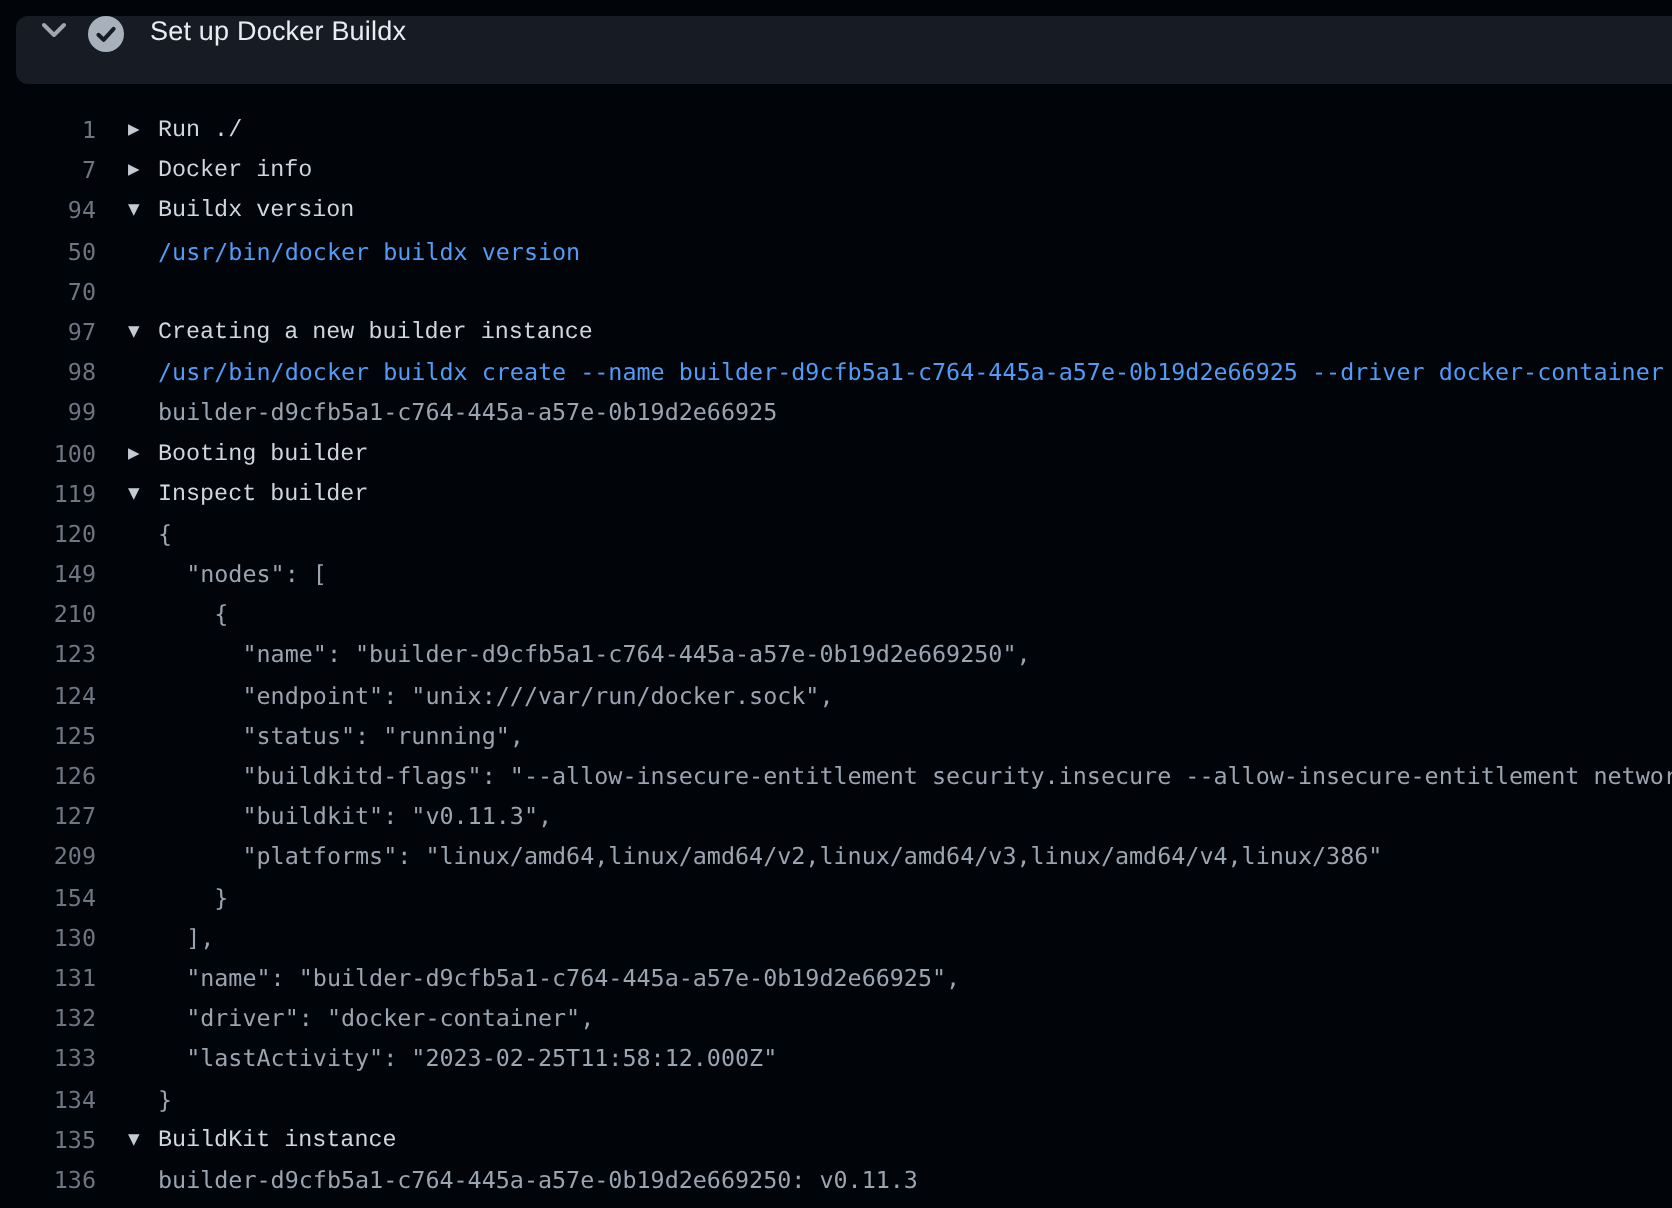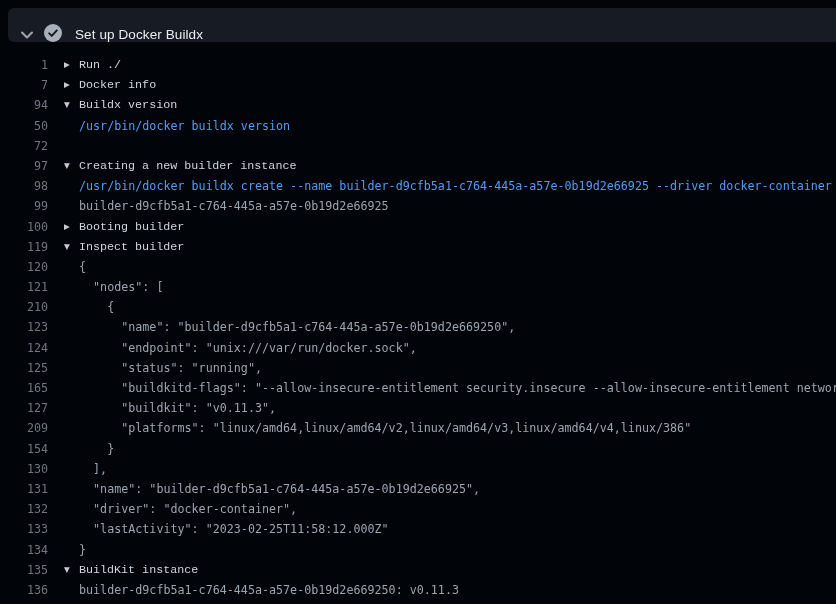--- a/index.html
+++ b/index.html
@@ -13,21 +13,21 @@
   }
 
   
   .step-header {
     margin: 8px 0 0 8px;
     height: 34px;
     width: calc(100% - 8px);
     background: #171c24;
     border-radius: 6px 0 0 6px;
     display: flex;
-    align-items: flex-end;
+    align-items: flex-start;
     padding-left: 12px;
     box-sizing: border-box;
     cursor: pointer;
   }
   .chevron-wrap {
     width: 14px;
     height: 14px;
     display: flex;
     align-items: center;
     justify-content: center;
@@ -125,21 +125,21 @@
     <a class="num" href="#">94</a>
     <span class="marker">▼</span>
     <span class="text">Buildx version</span>
   </div>
       <div class="row command">
     <a class="num" href="#">50</a>
     <span class="marker"></span>
     <span class="text">/usr/bin/docker buildx version</span>
   </div>
       <div class="row output">
-    <a class="num" href="#">72</a>
+    <a class="num" href="#">70</a>
     <span class="marker"></span>
   </div>
       <div class="row group-expanded">
     <a class="num" href="#">97</a>
     <span class="marker">▼</span>
     <span class="text">Creating a new builder instance</span>
   </div>
       <div class="row command">
     <a class="num" href="#">98</a>
     <span class="marker"></span>
@@ -159,21 +159,21 @@
     <a class="num" href="#">119</a>
     <span class="marker">▼</span>
     <span class="text">Inspect builder</span>
   </div>
       <div class="row output">
     <a class="num" href="#">120</a>
     <span class="marker"></span>
     <span class="text">{</span>
   </div>
       <div class="row output">
-    <a class="num" href="#">121</a>
+    <a class="num" href="#">149</a>
     <span class="marker"></span>
     <span class="text">  "nodes": [</span>
   </div>
       <div class="row output">
     <a class="num" href="#">210</a>
     <span class="marker"></span>
     <span class="text">    {</span>
   </div>
       <div class="row output">
     <a class="num" href="#">123</a>
@@ -184,21 +184,21 @@
     <a class="num" href="#">124</a>
     <span class="marker"></span>
     <span class="text">      "endpoint": "unix:///var/run/docker.sock",</span>
   </div>
       <div class="row output">
     <a class="num" href="#">125</a>
     <span class="marker"></span>
     <span class="text">      "status": "running",</span>
   </div>
       <div class="row output">
-    <a class="num" href="#">165</a>
+    <a class="num" href="#">126</a>
     <span class="marker"></span>
     <span class="text">      "buildkitd-flags": "--allow-insecure-entitlement security.insecure --allow-insecure-entitlement network</span>
   </div>
       <div class="row output">
     <a class="num" href="#">127</a>
     <span class="marker"></span>
     <span class="text">      "buildkit": "v0.11.3",</span>
   </div>
       <div class="row output">
     <a class="num" href="#">209</a>

